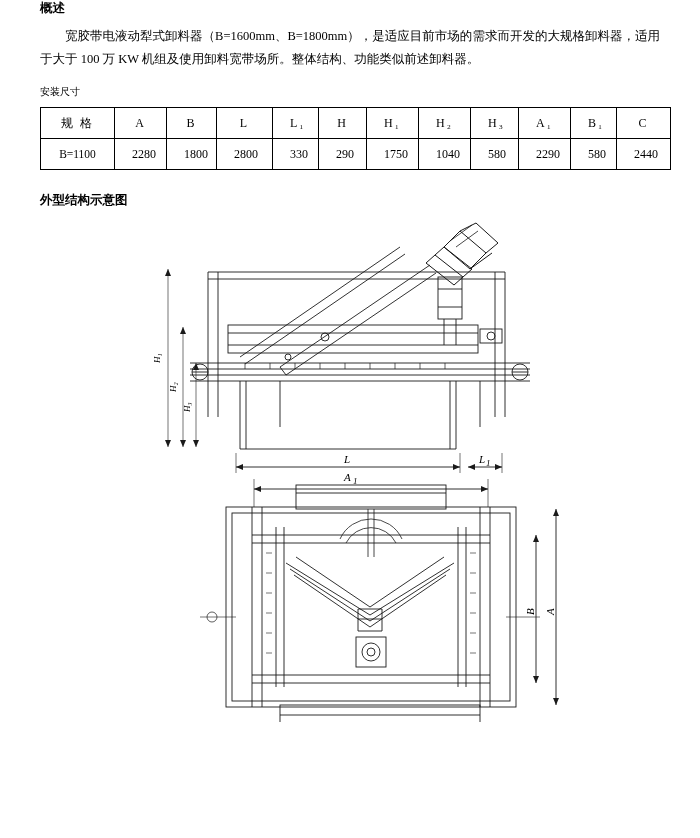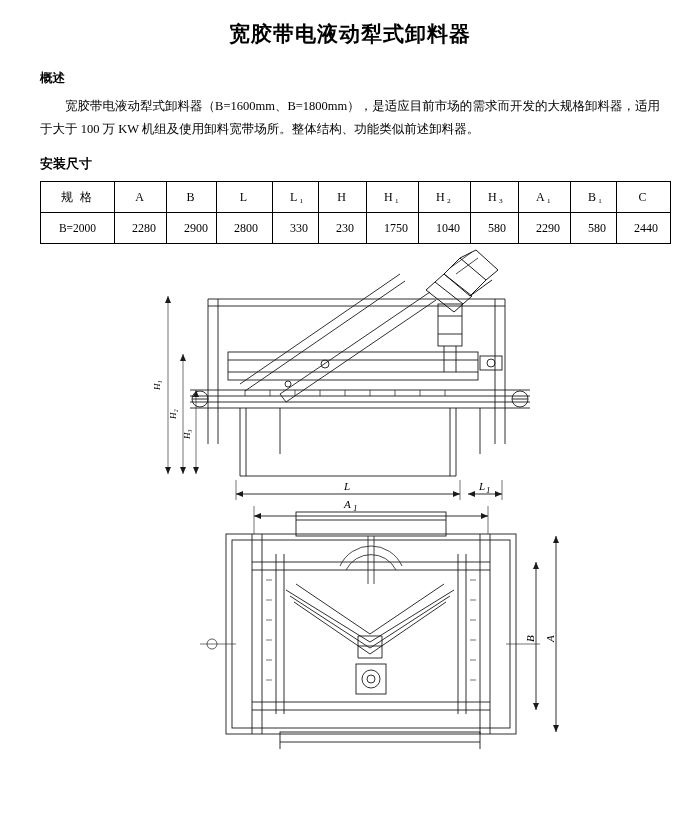--- a/index.html
+++ b/index.html
@@ -37,22 +37,22 @@
     margin: 0 0 6px 0;
   }
   .body-para {
     font-size: 12.5px;
     line-height: 1.85;
     text-align: justify;
     text-indent: 2em;
     margin: 8px 0 4px 0;
   }
   .spec-heading {
-    font-size: 13px;
-    font-weight: bold;
+    font-size: 10px;
+    font-weight: normal;
     margin: 14px 0 8px 0;
   }
   table.spec {
     border-collapse: collapse;
     width: 620px;
     margin: 0 auto 0 0;
     table-layout: fixed;
   }
   table.spec th, table.spec td {
     border: 1px solid #000000;
@@ -90,21 +90,20 @@
   }
   .lbl-small {
     font-size: 9px;
   }
 </style>
 </head>
 <body>
 
 <div class="page">
 
-  <div class="doc-title">宽胶带电液动犁式卸料器</div>
 
   <div class="section-heading">概述</div>
 
   <div class="body-para">宽胶带电液动犁式卸料器（B=1600mm、B=1800mm），是适应目前市场的需求而开发的大规格卸料器，适用于大于 100 万 KW 机组及使用卸料宽带场所。整体结构、功能类似前述卸料器。</div>
 
   <div class="spec-heading">安装尺寸</div>
 
   <table class="spec">
     <colgroup>
       <col style="width:74px">
@@ -131,36 +130,37 @@
         <th>H₁</th>
         <th>H₂</th>
         <th>H₃</th>
         <th>A₁</th>
         <th>B₁</th>
         <th>C</th>
       </tr>
     </thead>
     <tbody>
       <tr>
-        <td class="first-col">B=2000</td>
+        <td class="first-col">B=1100</td>
         <td>2280</td>
-        <td>2900</td>
+        <td>1800</td>
         <td>2800</td>
         <td>330</td>
-        <td>230</td>
+        <td>290</td>
         <td>1750</td>
         <td>1040</td>
         <td>580</td>
         <td>2290</td>
         <td>580</td>
         <td>2440</td>
       </tr>
     </tbody>
   </table>
 
+  <div class="fig-heading">外型结构示意图</div>
 
   <div class="figure-wrap">
     <svg width="620" height="505" viewBox="0 0 620 505" xmlns="http://www.w3.org/2000/svg">
       <g stroke="#1a1a1a" fill="none" stroke-width="0.9">
 
         <line x1="168" y1="55" x2="168" y2="200"></line>
         <line x1="178" y1="55" x2="178" y2="200"></line>
         <line x1="455" y1="55" x2="455" y2="200"></line>
         <line x1="465" y1="55" x2="465" y2="200"></line>
 

